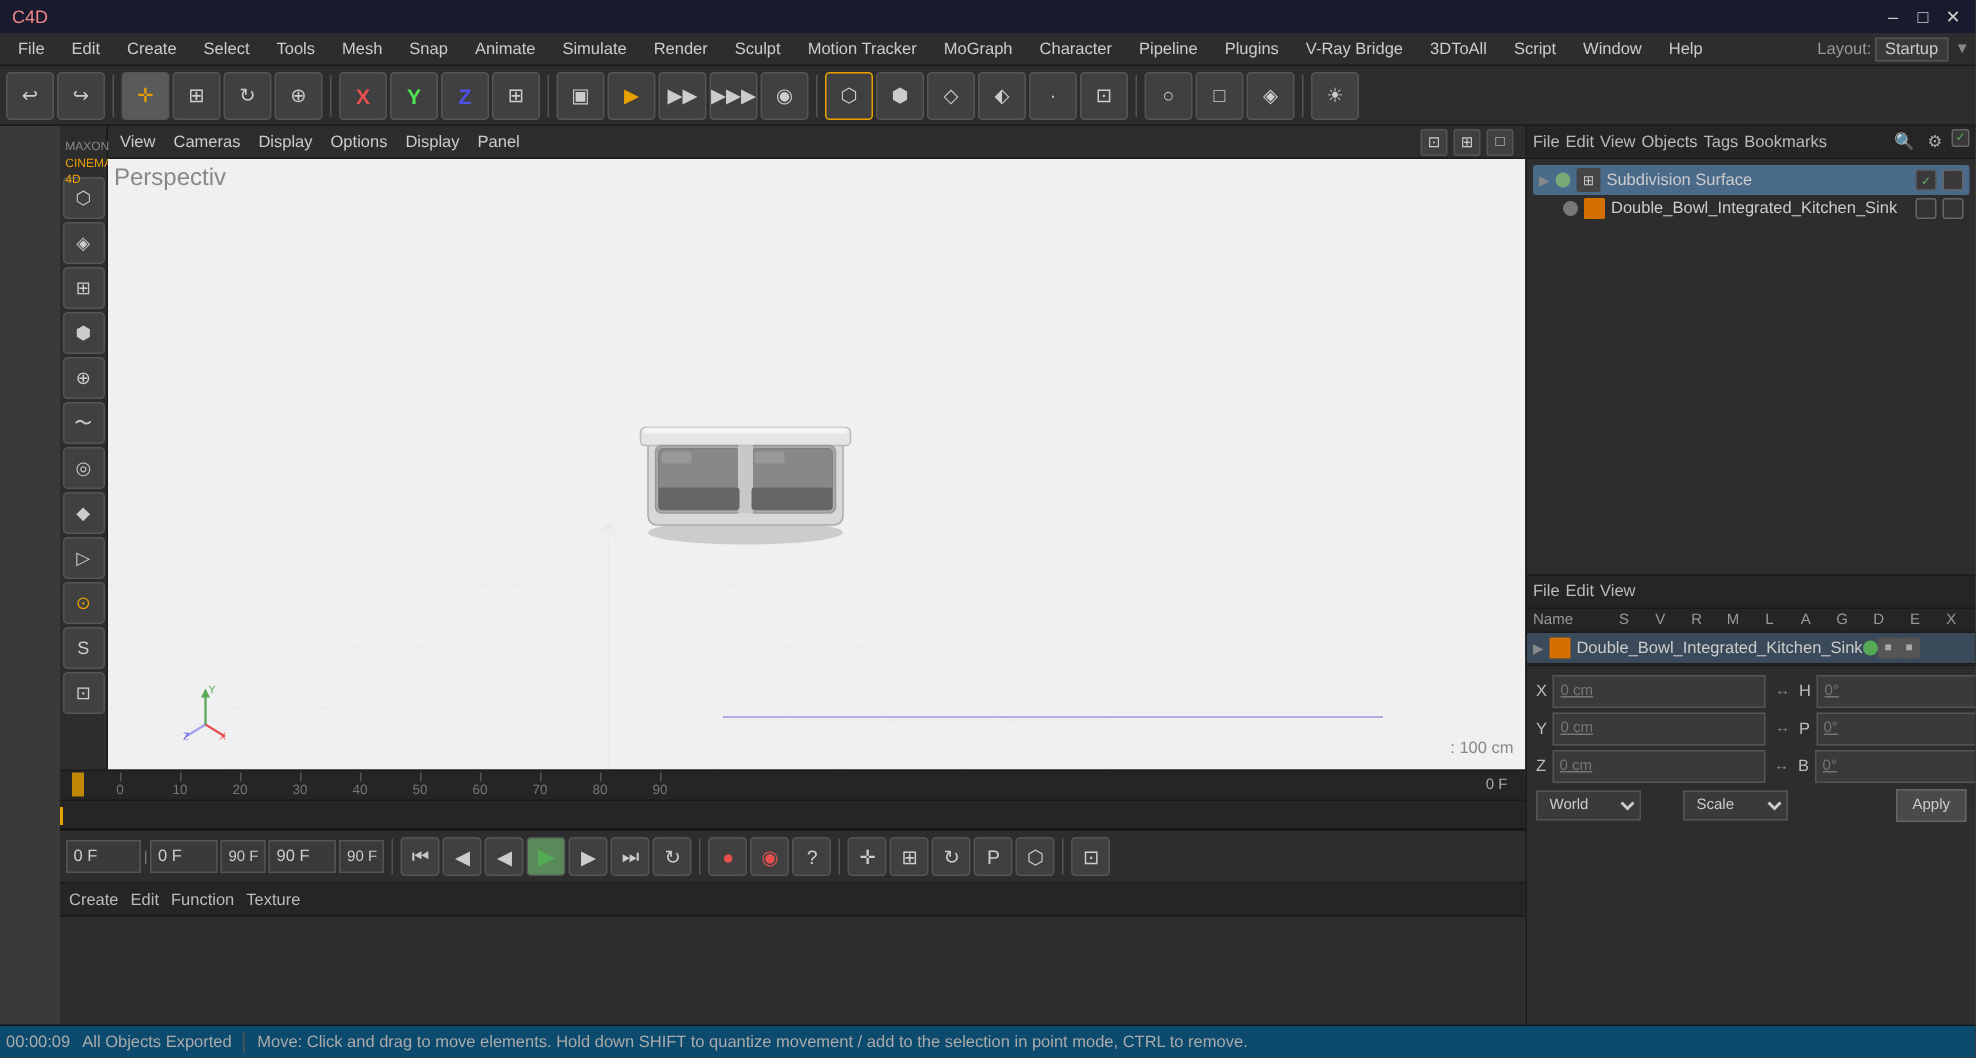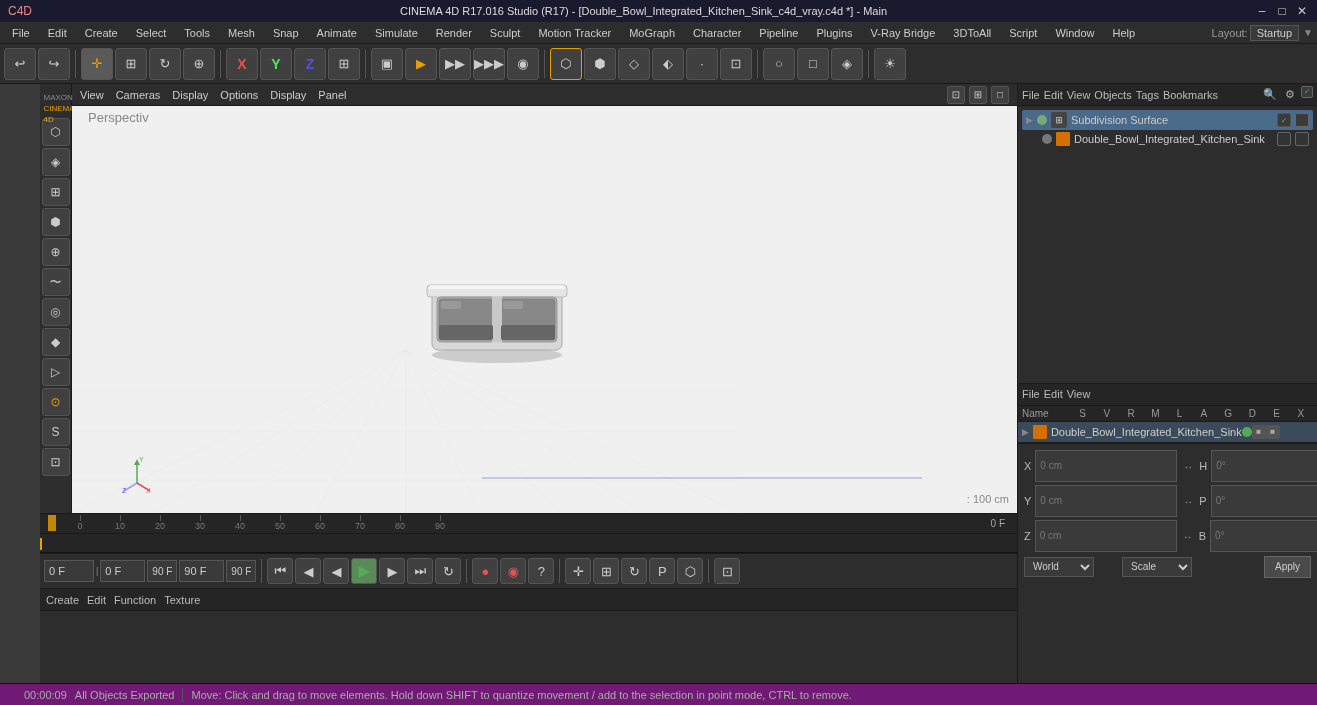--- a/index.html
+++ b/index.html
@@ -115,23 +115,23 @@
 
     #viewport {
       flex: 1;
       background: #f0f0f0;
       position: relative;
       overflow: hidden;
     }
     #viewport-label {
       position: absolute;
       top: 4px;
-      left: 16px;
+      left: 4px;
       color: #888;
-      font-size: 13px;
+      font-size: 16px;
     }
     #viewport-ruler-label {
       position: absolute;
       bottom: 8px;
       right: 8px;
       color: #888;
       font-size: 11px;
     }
     
     #viewport-grid {
@@ -346,24 +346,24 @@
       font-size: 9px;
       color: #ccc;
       text-align: center;
       margin-top: 2px;
       width: 70px;
     }
 
     
     #statusbar {
       height: 22px;
-      background: #701a75;
-      display: flex;
-      align-items: center;
-      padding: 0 24px;
+      background: #0c4a6e;
+      display: flex;
+      align-items: center;
+      padding: 0 4px;
       gap: 8px;
       border-top: 1px solid #111;
     }
     #statusbar .status-text { font-size: 11px; color: #aaa; }
 
     
     #coords-panel {
       height: 95px;
       background: #2d2d2d;
       border-top: 1px solid #1a1a1a;
@@ -376,21 +376,22 @@
       margin-bottom: 3px;
     }
     .coord-label { width: 14px; font-size: 11px; color: #bbb; }
     .coord-input {
       flex: 1;
       background: #3a3a3a;
       border: 1px solid #555;
       color: #777;
       font-size: 10px;
       padding: 1px 4px;
-      height: 32px;
+      height: 22px;
+      text-decoration: underline;
     }
 
     
     #app {
       width: 1317px;
       height: 705px;
       display: flex;
       flex-direction: column;
       overflow: hidden;
       justify-content: flex-end;
@@ -495,21 +496,20 @@
       color: #5a5;
     }
   </style>
 </head>
 <body>
 
 <div id="app">
 
   <div id="titlebar">
     <span style="font-size:12px; color:#e88;">C4D</span>
-    <span class="title">CINEMA 4D R17.016 Studio (R17) - [Double_Bowl_Integrated_Kitchen_Sink_c4d_vray.c4d *] - Main</span>
     <div class="win-controls">
       <button class="win-btn">–</button>
       <button class="win-btn">□</button>
       <button class="win-btn">✕</button>
     </div>
   </div>
 
   <div id="menubar">
     <span class="menu-item">File</span>
     <span class="menu-item">Edit</span>

